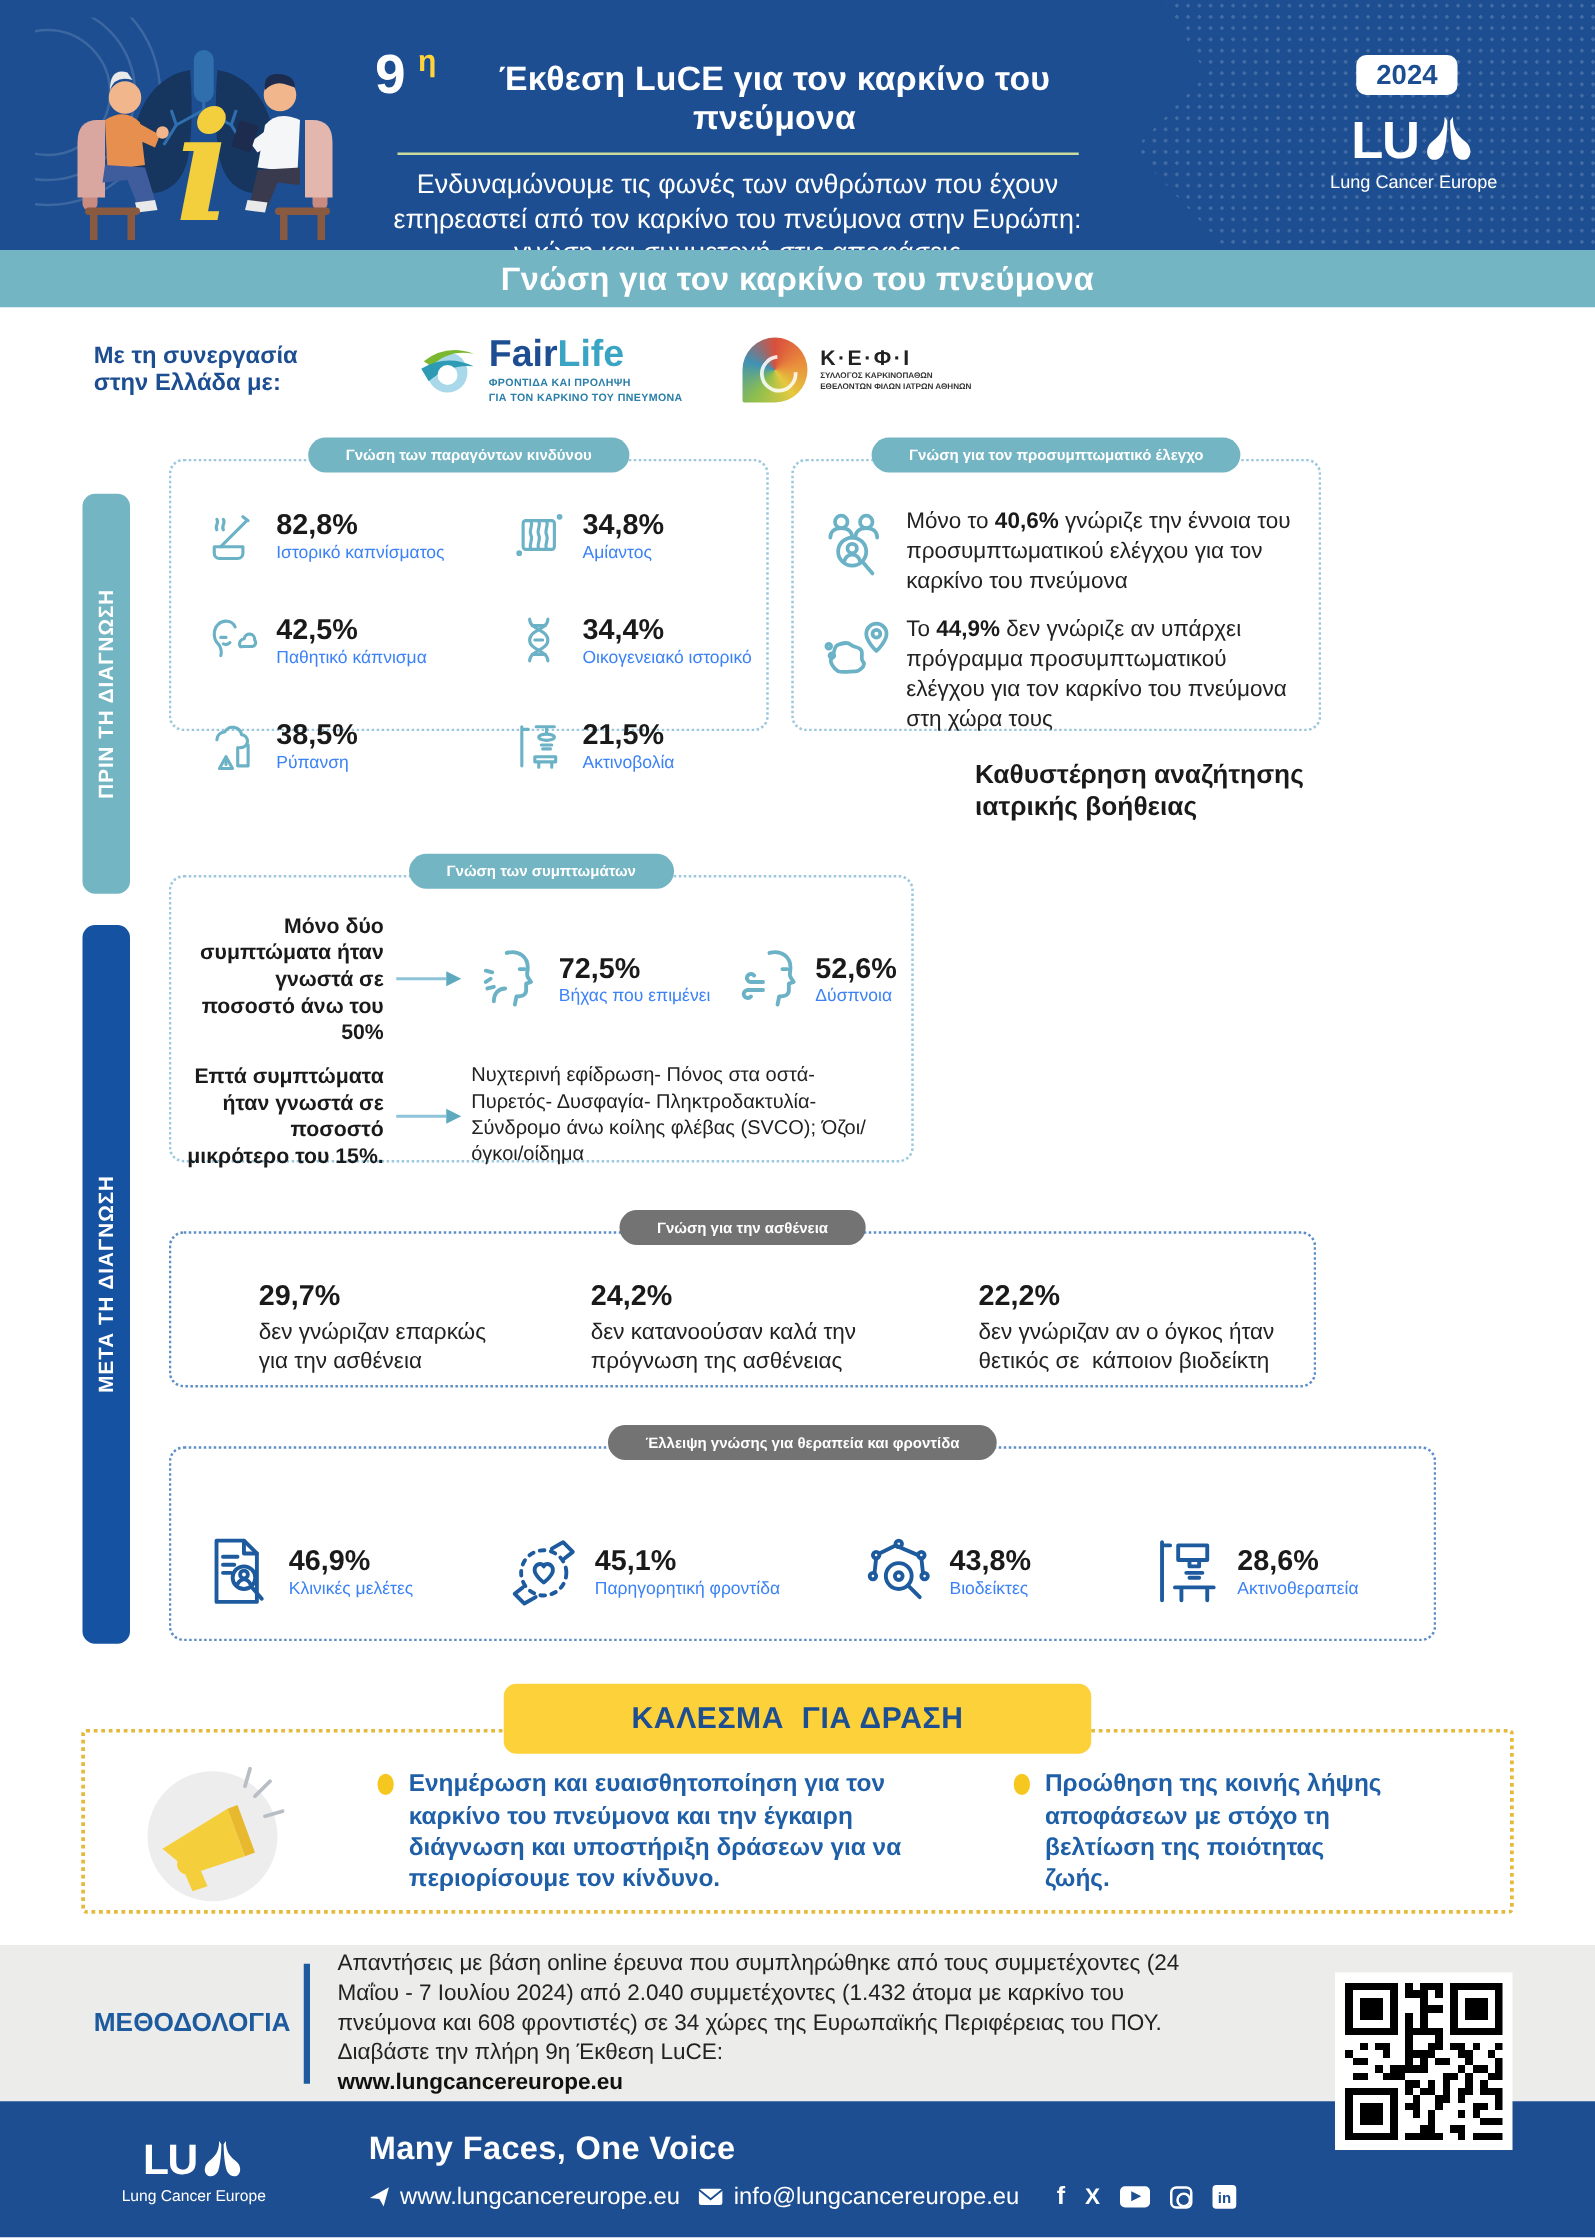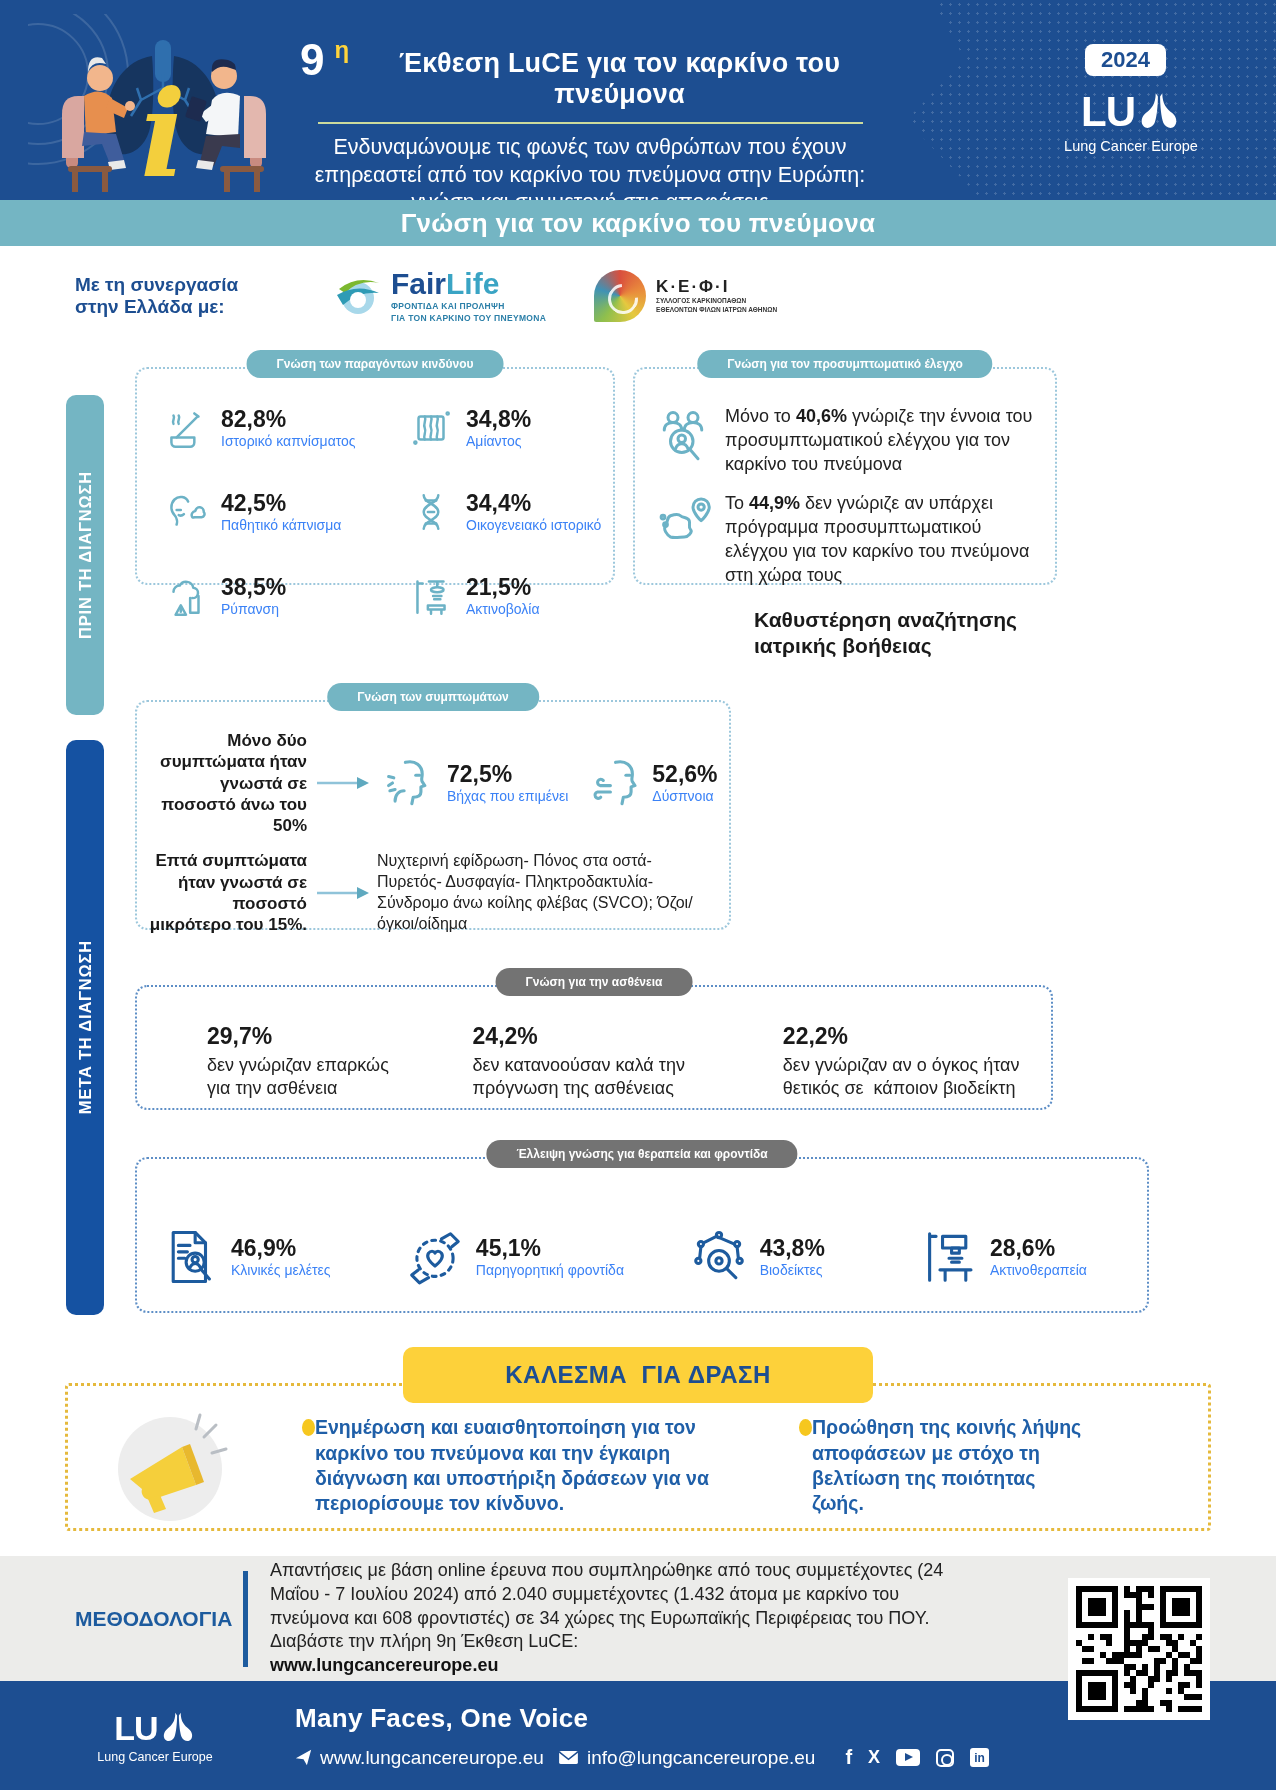--- a/index.html
+++ b/index.html
@@ -78,21 +78,21 @@
 
   .row2 { position:relative; margin:115px 0 0 135px; }
   .sym-box { width:596px; height:230px; padding:28px 10px 0 12px; }
   .sym-row { display:flex; align-items:center; }
   .sym-intro { width:158px; text-align:right; font-weight:bold; font-size:17px; color:#1a1a1a; line-height:1.25; }
   .sym-arrow { margin:0 6px 0 8px; flex:0 0 auto; }
   .sym-stat { display:flex; align-items:center; gap:8px; }
   .sym-row2 { margin-top:14px; }
   .sym-list { font-size:16px; color:#222; line-height:1.3; width:330px; }
 
-  .delay { position:absolute; left:619px; top:-93px; width:310px; }
+  .delay { position:absolute; left:645px; top:-93px; width:310px; }
   .delay-title { font-size:21px; font-weight:bold; color:#1a1a1a; line-height:1.25; margin-bottom:12px; }
   .delay-items { border-left:2px dotted #74b5c3; margin-left:16px; }
   .delay-item { position:relative; padding-left:28px; margin-bottom:16px; }
   .delay-item:before { content:""; position:absolute; left:0; top:17px; width:24px; border-top:2px dotted #74b5c3; }
   .dpill { display:inline-block; background:#74b5c3; color:#fff; font-weight:bold; font-size:23px;
     padding:3px 22px; border-radius:22px; }
   .delay-text { font-size:18px; color:#222; line-height:1.3; margin-top:6px; }
 
   .row3 { margin:55px 0 0 135px; }
   .disease-box { width:918px; height:125px; padding:36px 0 0 70px; display:flex; gap:60px; }
@@ -104,21 +104,21 @@
   .treat-box { width:1014px; height:156px; padding:44px 10px 0 22px; display:flex; gap:16px; }
   .treat-item { display:flex; align-items:center; gap:10px; }
 
   
   .cta-banner { position:relative; z-index:2; width:470px; margin:34px auto 0; height:56px;
     background:#fdd13a; border-radius:10px; display:flex; align-items:center; justify-content:center; }
   .cta-title { color:#1d4e91; font-weight:bold; font-size:24px; letter-spacing:.5px; white-space:pre-wrap; }
   .cta-box { width:1146px; margin:-20px auto 0; border:3px dotted #e5b93c; border-radius:4px;
     height:148px; display:flex; align-items:center; padding:18px 30px 0 40px; gap:26px; }
   .cta-bullets { display:flex; gap:44px; margin-left:40px; }
-  .cta-bullet { display:flex; align-items:flex-start; }
+  .cta-bullet { display:flex; gap:12px; align-items:flex-start; }
   .cta-dot { width:13px; height:17px; border-radius:50%; background:#f6c71f; flex:0 0 auto; margin-top:4px; }
   .cta-text { color:#1f5fa8; font-weight:bold; font-size:19.5px; line-height:1.3; }
   .cta-bullet.b1 .cta-text { width:440px; }
   .cta-bullet.b2 .cta-text { width:270px; }
 
   
   .method { margin-top:25px; height:125px; background:#ececea; display:flex; align-items:center;
     padding:0 75px; gap:0; }
   .method-label { color:#1d5b9e; font-weight:bold; font-size:21px; width:168px; }
   .method-divider { width:5px; height:96px; background:#1d5b9e; margin-right:22px; flex:0 0 auto; }

